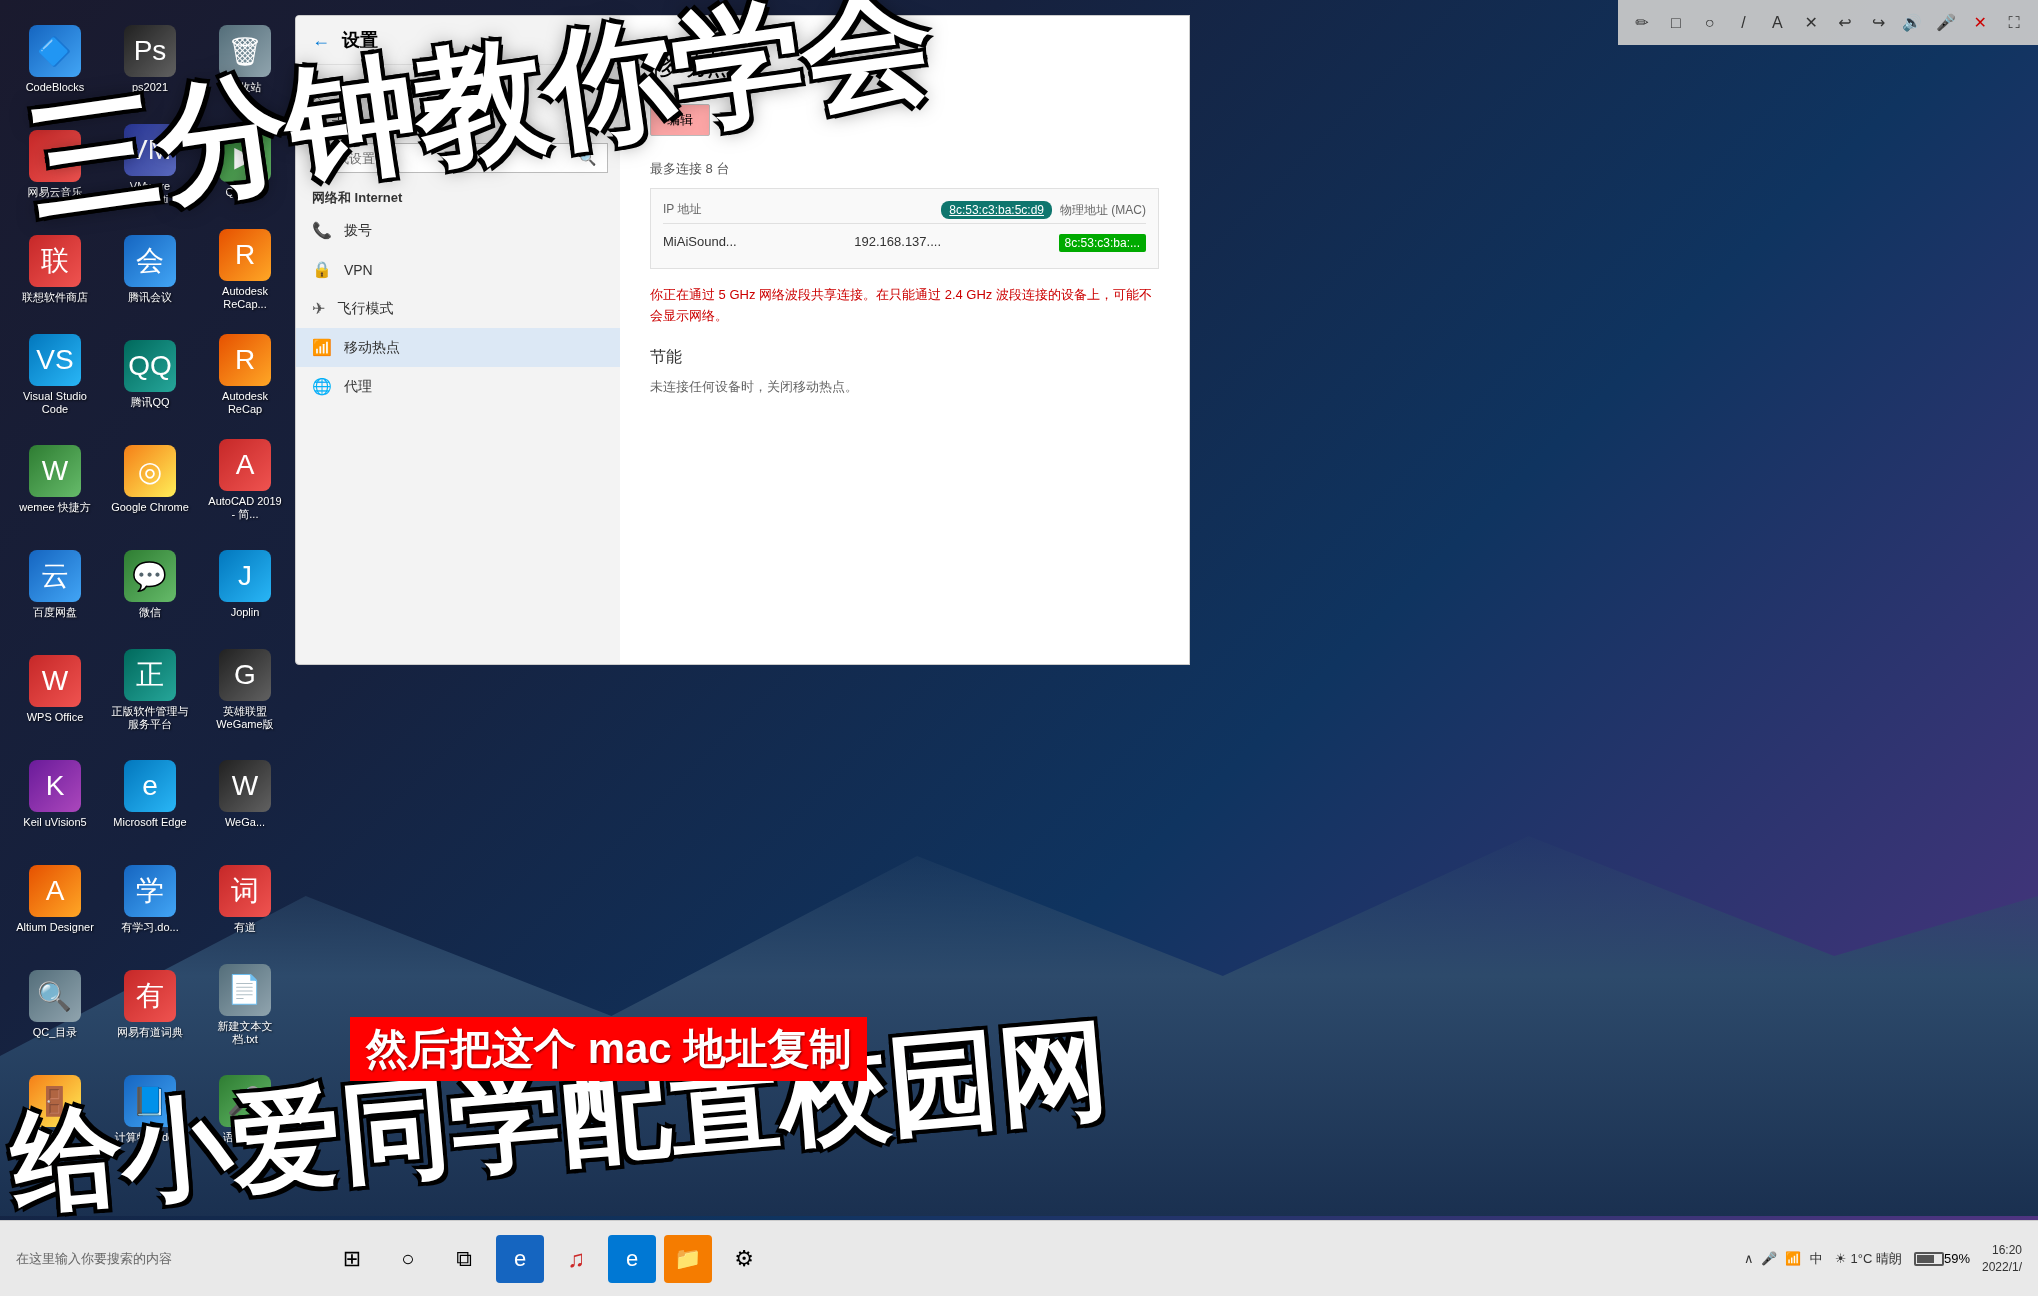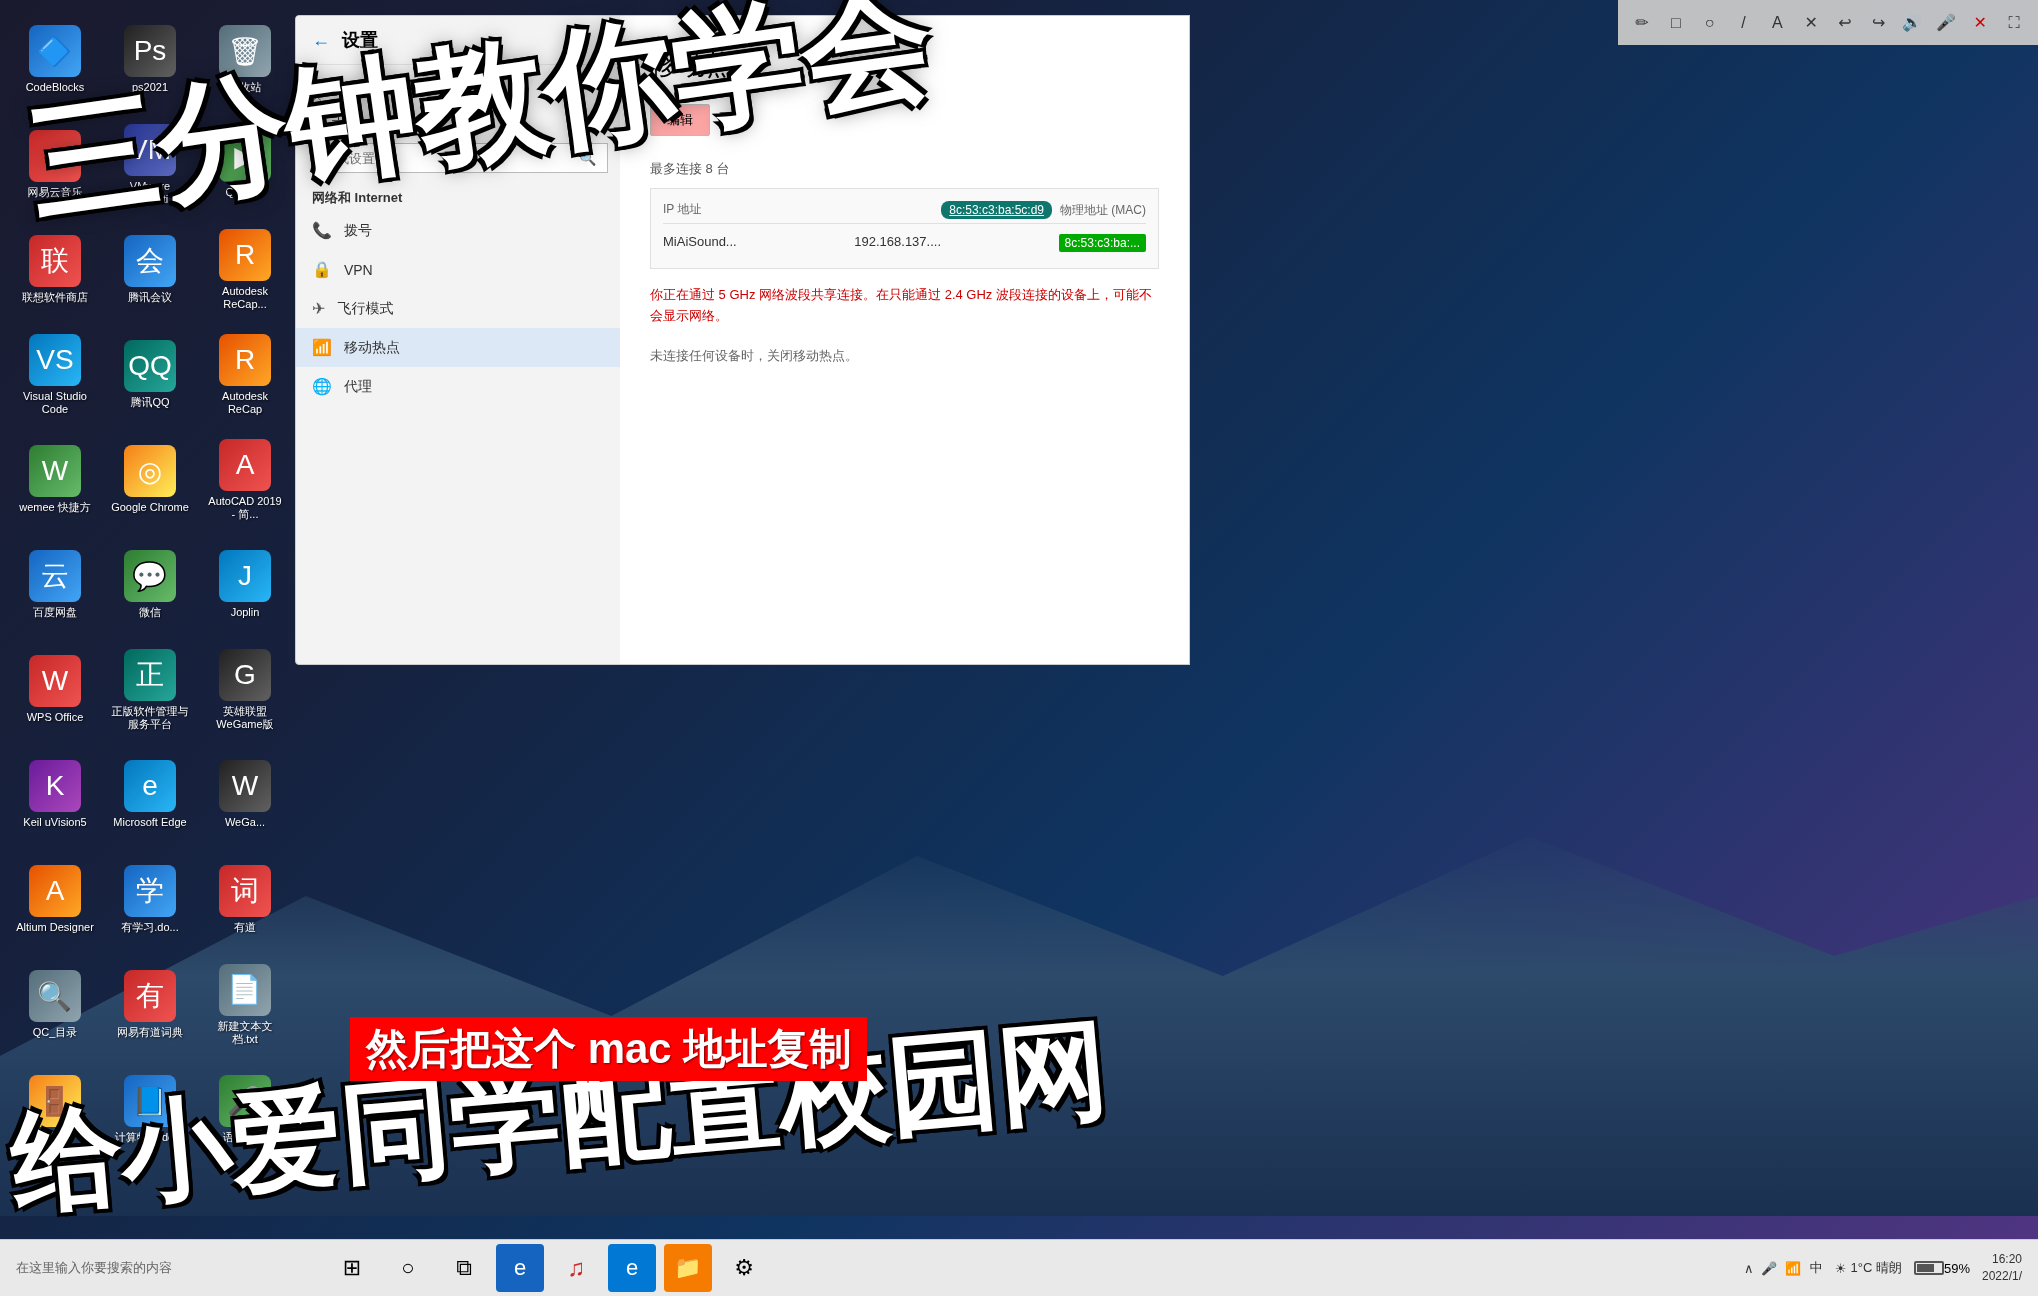--- a/index.html
+++ b/index.html
@@ -286,21 +286,21 @@
       padding: 4px 16px;
       text-shadow: 1px 1px 2px rgba(0,0,0,0.5);
     }
 
     
     .taskbar {
       position: absolute;
       bottom: 0;
       left: 0;
       right: 0;
-      height: 57px;
+      height: 76px;
       background: #e9e9e9;
       display: flex;
       align-items: center;
       border-top: 1px solid #ccc;
       z-index: 100;
     }
 
     .taskbar-search {
       flex: 0 0 320px;
       display: flex;
@@ -617,20 +617,21 @@
       </div>
       <div class="info-row">
         <span>MiAiSound...</span>
         <span>192.168.137....</span>
         <span class="mac-highlight">8c:53:c3:ba:...</span>
       </div>
     </div>
 
     <div class="warning-text">你正在通过 5 GHz 网络波段共享连接。在只能通过 2.4 GHz 波段连接的设备上，可能不会显示网络。</div>
 
+    <div class="section-title">节能</div>
     <div class="energy-text">未连接任何设备时，关闭移动热点。</div>
   </div>
 
   <div class="top-toolbar">
     <div class="toolbar-btn">✏</div>
     <div class="toolbar-btn">□</div>
     <div class="toolbar-btn">○</div>
     <div class="toolbar-btn">/</div>
     <div class="toolbar-btn">A</div>
     <div class="toolbar-btn">✕</div>

